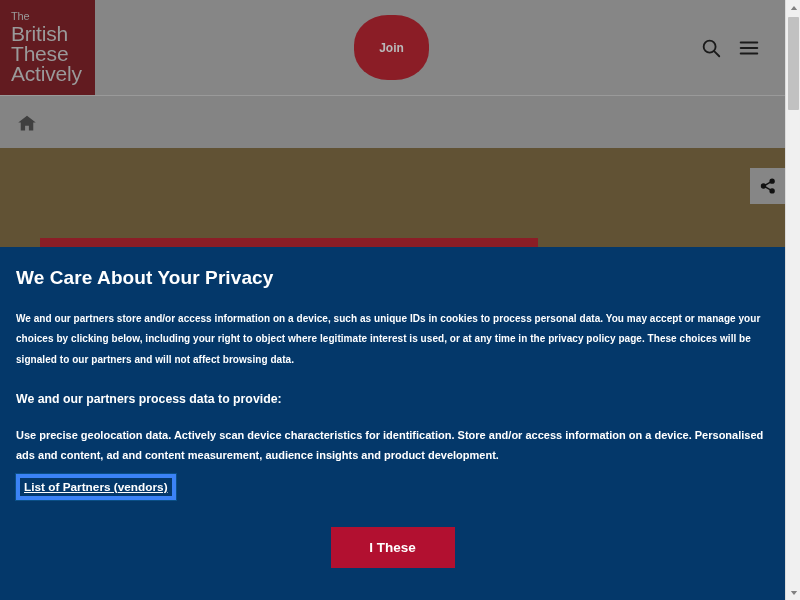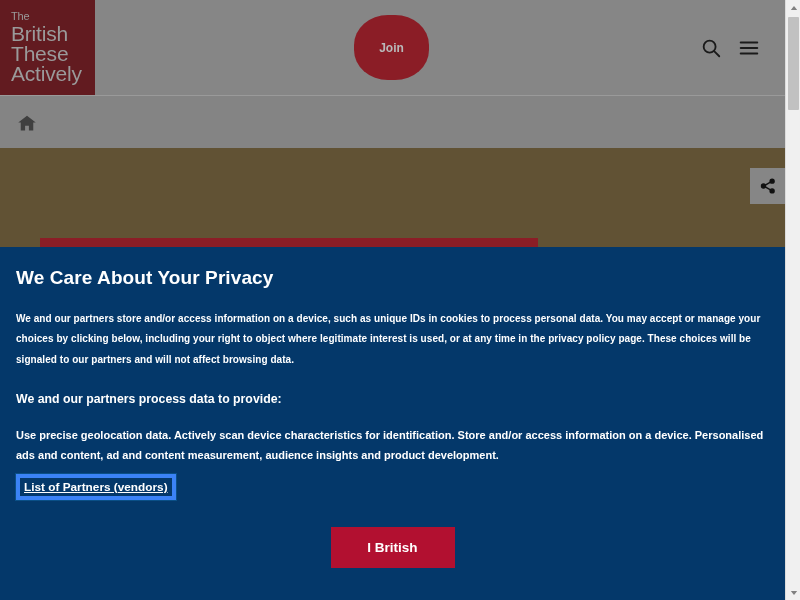--- a/index.html
+++ b/index.html
@@ -305,21 +305,21 @@
 
       <p class="privacy-paragraph">We and our partners store and/or access information on a device, such as unique IDs in cookies to process personal data. You may accept or manage your choices by clicking below, including your right to object where legitimate interest is used, or at any time in the privacy policy page. These choices will be signaled to our partners and will not affect browsing data.</p>
 
       <p class="privacy-subheading">We and our partners process data to provide:</p>
 
       <p class="privacy-purposes">Use precise geolocation data. Actively scan device characteristics for identification. Store and/or access information on a device. Personalised ads and content, ad and content measurement, audience insights and product development.</p>
 
       <a class="vendors-link" href="#">List of Partners (vendors)</a>
 
       <div class="accept-row">
-        <button class="accept-button">I British</button>
+        <button class="accept-button">I These</button>
       </div>
 
       <div class="show-purposes-row">
         <button class="show-purposes-link">Show Purposes</button>
       </div>
 
     </div>
 
   </div>
 

